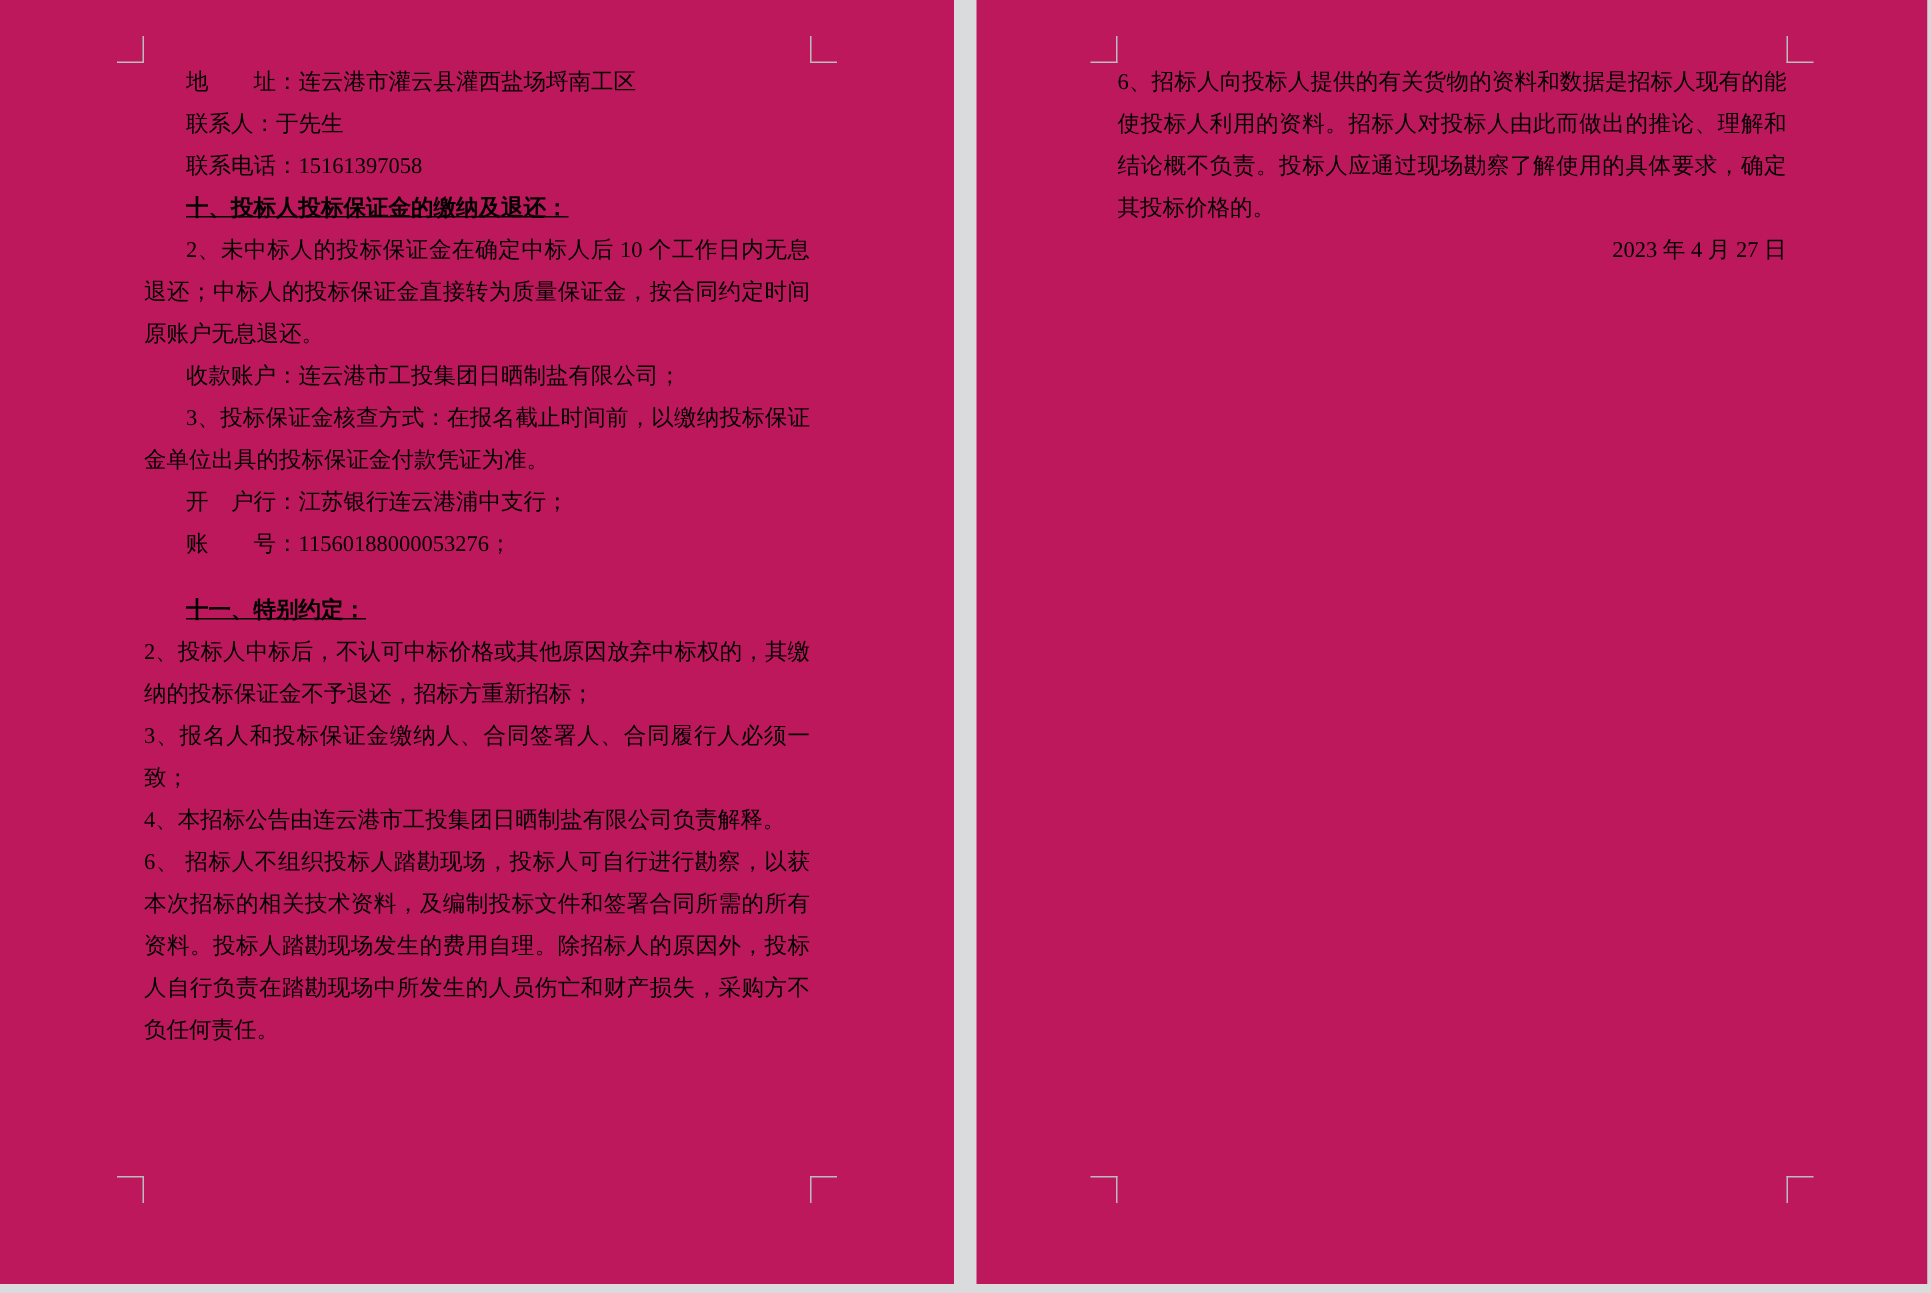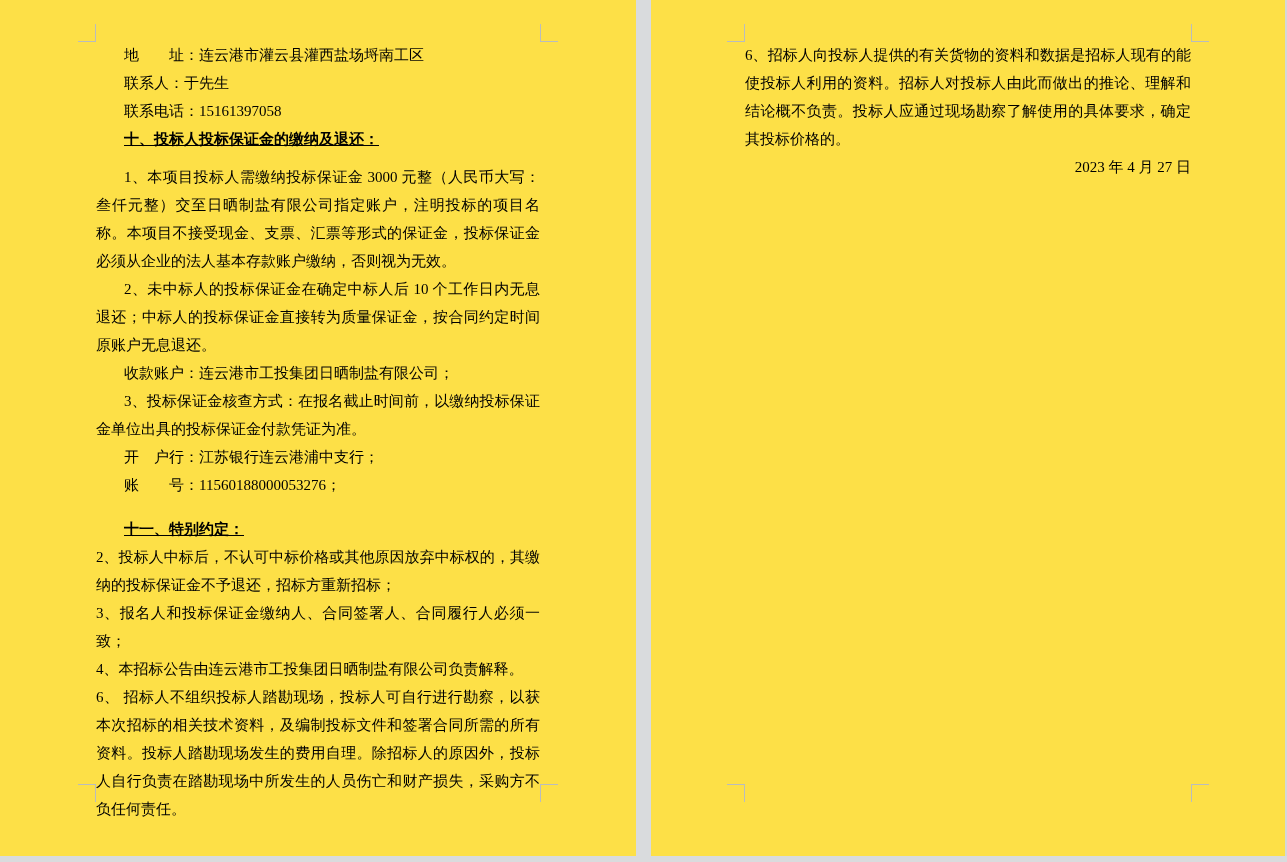--- a/index.html
+++ b/index.html
@@ -5,21 +5,21 @@
   * { margin:0; padding:0; box-sizing:border-box; }
   html,body { width:1287px; height:862px; overflow:hidden; }
   body {
     background:#d9dbdd;
     font-family:"Liberation Serif","DejaVu Serif",serif;
     color:#000;
   }
   .doc-canvas { position:relative; width:1287px; height:862px; }
 
   .page {
-    position:absolute; top:0; height:859px; background:#fde047;
+    position:absolute; top:0; height:859px; background:#be185d;
   }
   .page-left  { left:0;   width:636px; }
   .page-right { left:651px; width:634px; }
   .page-gap   { position:absolute; top:0; left:636px; width:15px; height:862px; background:#d9dbdd; }
   .right-edge-line { position:absolute; top:0; left:1285px; width:2px; height:862px; background:#d4d6d8; }
   .bottom-strip { position:absolute; top:856px; left:0; width:1287px; height:6px; background:#d9dbdd; }
 
   
   .crop { position:absolute; width:18px; height:18px; }
   .crop-tl { border-right:1px solid #b9bcbf; border-bottom:1px solid #b9bcbf; }
@@ -64,21 +64,20 @@
     <div class="crop crop-bl"></div>
     <div class="crop crop-br"></div>
 
     <div class="text-area">
       <p class="indent2">地　　址：连云港市灌云县灌西盐场埒南工区</p>
       <p class="indent2">联系人：于先生</p>
       <p class="indent2">联系电话：15161397058</p>
 
       <p class="indent2 heading">十、投标人投标保证金的缴纳及退还：</p>
 
-      <p class="indent2 gap-after-heading">1、本项目投标人需缴纳投标保证金 3000 元整（人民币大写：叁仟元整）交至日晒制盐有限公司指定账户，注明投标的项目名称。本项目不接受现金、支票、汇票等形式的保证金，投标保证金必须从企业的法人基本存款账户缴纳，否则视为无效。</p>
       <p class="indent2">2、未中标人的投标保证金在确定中标人后 10 个工作日内无息退还；中标人的投标保证金直接转为质量保证金，按合同约定时间原账户无息退还。</p>
       <p class="indent2">收款账户：连云港市工投集团日晒制盐有限公司；</p>
       <p class="indent2">3、投标保证金核查方式：在报名截止时间前，以缴纳投标保证金单位出具的投标保证金付款凭证为准。</p>
       <p class="indent2">开　户行：江苏银行连云港浦中支行；</p>
       <p class="indent2">账　　号：11560188000053276；</p>
 
       <p class="indent2 heading gap-before-items">十一、特别约定：</p>
 
       <p>2、投标人中标后，不认可中标价格或其他原因放弃中标权的，其缴纳的投标保证金不予退还，招标方重新招标；</p>
       <p>3、报名人和投标保证金缴纳人、合同签署人、合同履行人必须一致；</p>

